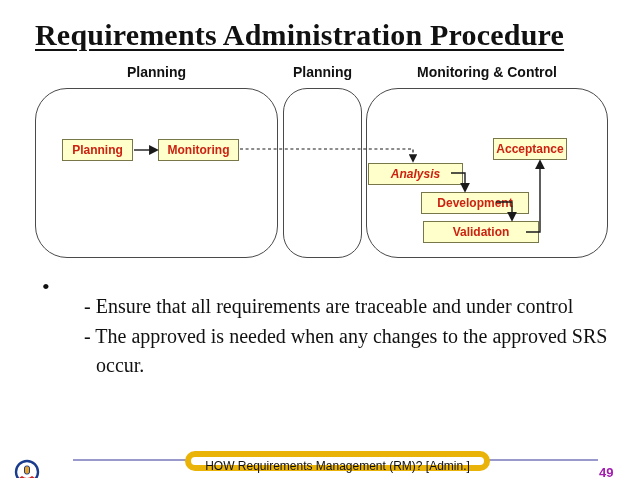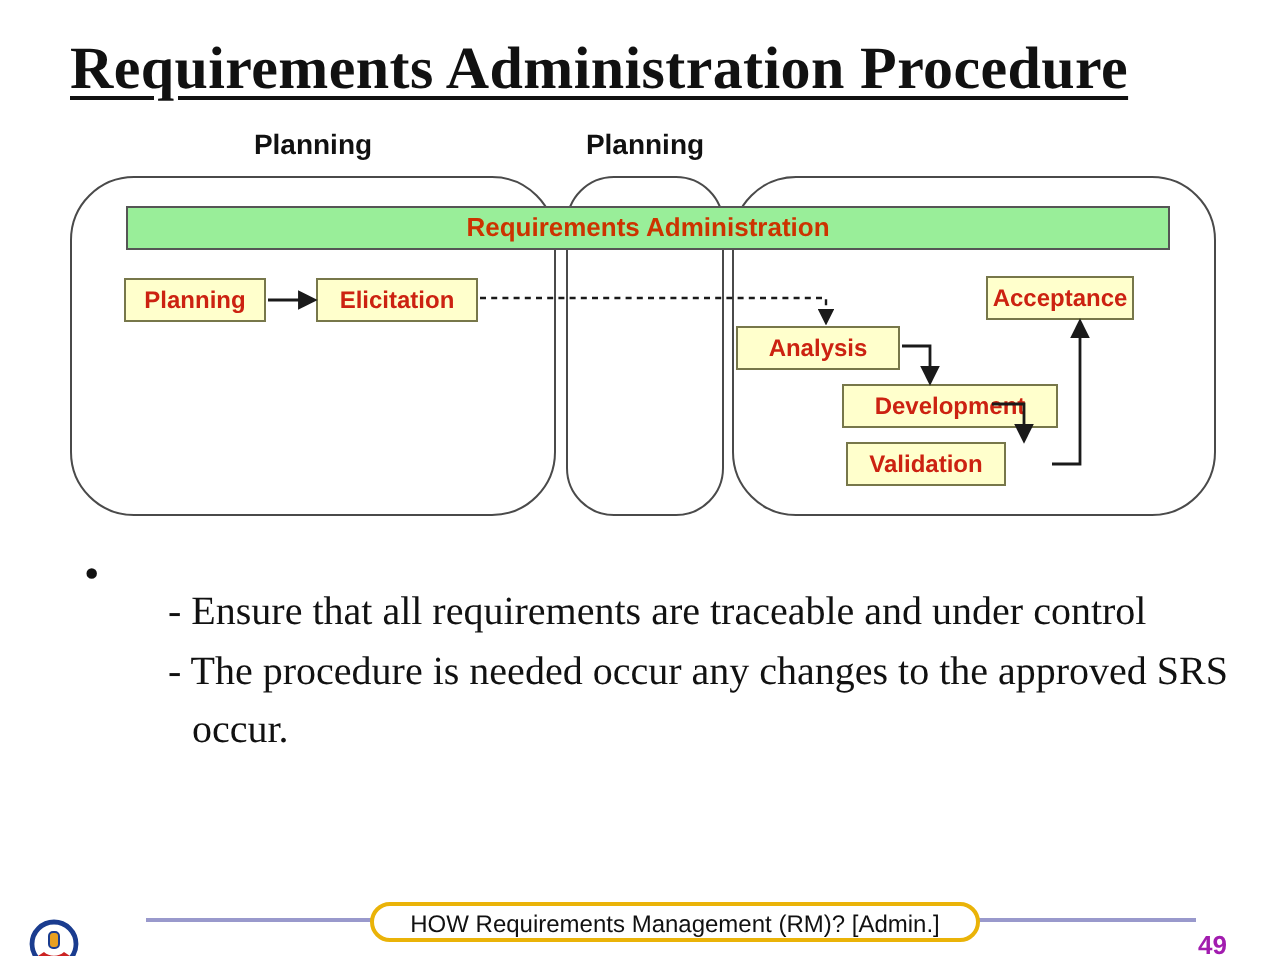--- a/index.html
+++ b/index.html
@@ -39,23 +39,23 @@
     z-index:3;
   }
   
   .pbox{
     position:absolute;height:22px;background:#ffffcc;border:1px solid #77774a;
     box-sizing:border-box;color:#cc2211;font-size:12px;font-weight:bold;
     display:flex;align-items:center;justify-content:center;z-index:4;white-space:nowrap;
   }
   .bx-planning{left:62px;top:139px;width:71px;}
   .bx-elicitation{left:158px;top:139px;width:81px;}
-  .bx-analysis{left:368px;top:163px;width:82px;}
+  .bx-analysis{left:368px;top:163px;width:95px;font-style:italic;}
   .bx-development{left:393px;top:192px;width:108px;margin-left:28px;}
-  .bx-validation{left:423px;top:221px;width:80px;}
+  .bx-validation{left:423px;top:221px;width:116px;}
   .bx-acceptance{left:493px;top:138px;width:74px;}
   
   .connectors{position:absolute;left:0;top:0;width:638px;height:478px;z-index:5;pointer-events:none;}
   
   .bullet-row{position:absolute;left:42px;top:272px;display:flex;align-items:flex-start;
     font-family:"Liberation Serif","DejaVu Serif",serif;color:#111111;}
   .bullet-dot{font-size:22px;line-height:30px;margin-right:14px;}
   .bullet-text{font-size:24px;font-weight:bold;line-height:30px;}
   .sub-bullets{
     position:absolute;left:84px;top:292px;width:548px;
@@ -66,43 +66,43 @@
   
   .footer-line{position:absolute;left:57px;top:459px;width:541px;border-top:2px solid #9999cc;z-index:1;}
   .logo{position:absolute;left:14px;top:443px;display:flex;align-items:center;background:#ffffff;
     padding-right:4px;z-index:2;}
   .logo-text{
     font-size:14px;font-weight:bold;font-style:italic;color:#1a3c8f;
     border-bottom:2px solid #2244aa;margin-left:-4px;letter-spacing:.5px;margin-top:40px;
   }
   .footer-box{
     position:absolute;left:185px;top:451px;width:305px;height:20px;background:#ffffff;
-    border:2px solid #eab308;border-radius:10px;box-sizing:border-box;z-index:2;
+    border:6px solid #eab308;border-radius:10px;box-sizing:border-box;z-index:2;
     font-size:12px;color:#111111;text-align:center;line-height:18px;white-space:nowrap;
   }
   .page-number{position:absolute;left:599px;top:451px;font-size:13px;font-weight:bold;color:#a21caf;z-index:2;margin-top:14px;}
 </style>
 </head>
 <body>
 
 <div class="slide">
 
   <h1 class="title">Requirements Administration Procedure</h1>
 
   <div class="phase-label pl1">Planning</div>
   <div class="phase-label pl2">Planning</div>
+  <div class="phase-label pl3">Monitoring &amp; Control</div>
 
   <div class="phase-rect pr1"></div>
   <div class="phase-rect pr2"></div>
   <div class="phase-rect pr3"></div>
 
-  <div class="banner">Requirements Administration</div>
 
   <div class="pbox bx-planning">Planning</div>
-  <div class="pbox bx-elicitation">Elicitation</div>
+  <div class="pbox bx-elicitation">Monitoring</div>
   <div class="pbox bx-analysis">Analysis</div>
   <div class="pbox bx-development">Development</div>
   <div class="pbox bx-validation">Validation</div>
   <div class="pbox bx-acceptance">Acceptance</div>
 
   <svg class="connectors" viewBox="0 0 638 478" xmlns="http://www.w3.org/2000/svg">
     <defs>
       <marker id="arr" viewBox="0 0 10 10" refX="2" refY="5" markerWidth="7" markerHeight="7" orient="auto">
         <path d="M0,0 L10,5 L0,10 z" fill="#1a1a1a"></path>
       </marker>
@@ -113,21 +113,21 @@
     <path d="M496,202 L512,202 L512,214" fill="none" stroke="#1a1a1a" stroke-width="1.4" marker-end="url(#arr)"></path>
     <path d="M526,232 L540,232 L540,167" fill="none" stroke="#1a1a1a" stroke-width="1.4" marker-end="url(#arr)"></path>
   </svg>
 
   <div class="bullet-row">
     <span class="bullet-dot">•</span>
   </div>
 
   <div class="sub-bullets">
     <div class="sub-bullet">- Ensure that all requirements are traceable and under control</div>
-    <div class="sub-bullet">- The procedure is needed occur any changes to the approved SRS occur.</div>
+    <div class="sub-bullet">- The approved is needed when any changes to the approved SRS occur.</div>
   </div>
 
   <div class="footer-line"></div>
 
   <div class="logo">
     <svg width="26" height="27" viewBox="0 0 26 27">
       <circle cx="13" cy="13" r="11" fill="#ffffff" stroke="#1a3c8f" stroke-width="2.4"></circle>
       <path d="M5,19 A11,11 0 0 0 21,19 L18,17 A7.5,7.5 0 0 1 8,17 Z" fill="#cc2222"></path>
       <rect x="10.5" y="7" width="5" height="8" rx="2" fill="#e8a020" stroke="#1a3c8f" stroke-width="1"></rect>
     </svg>

